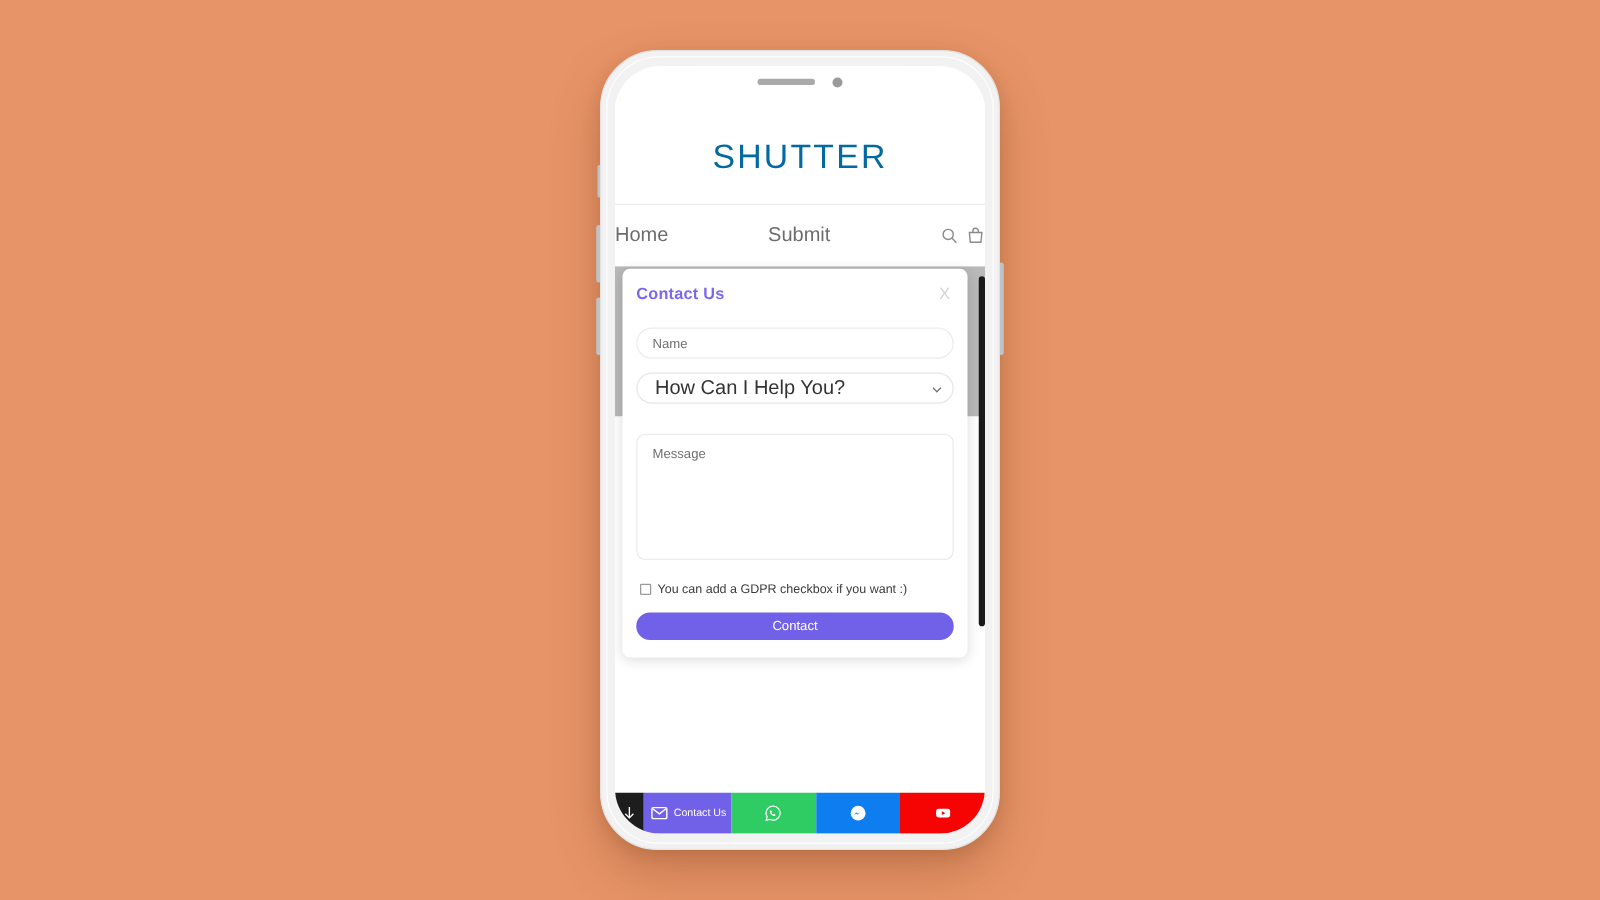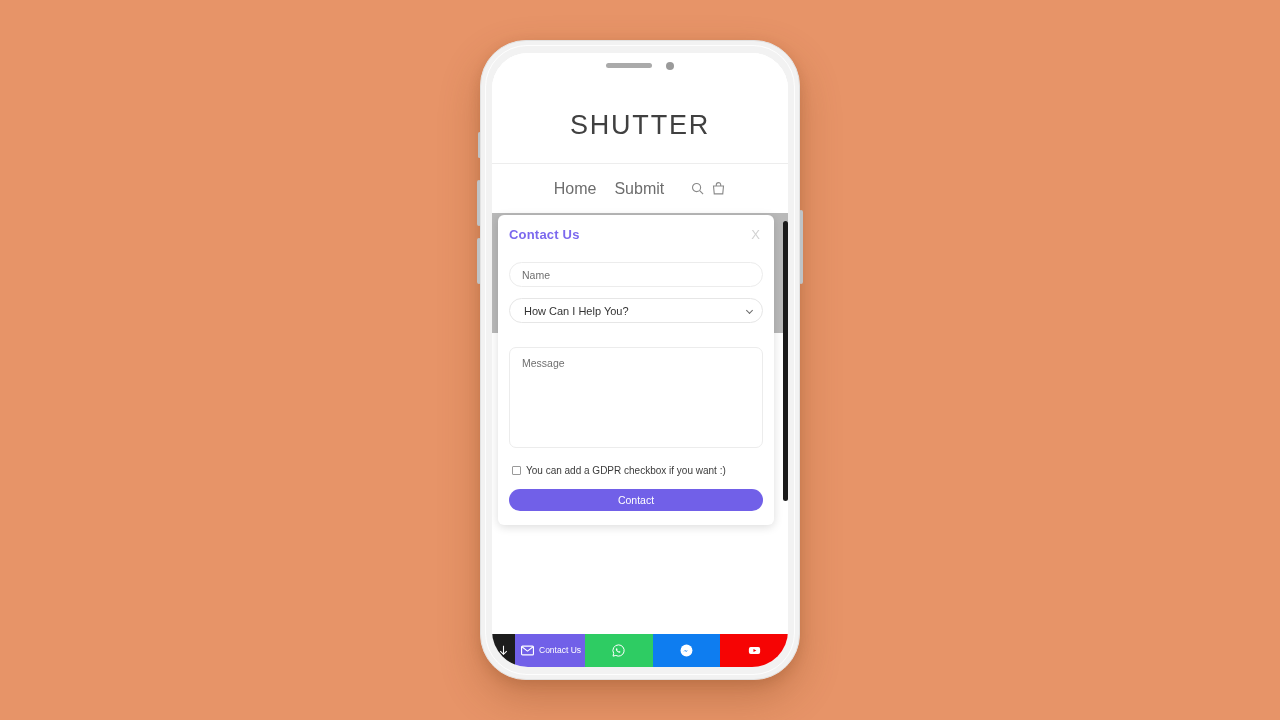--- a/index.html
+++ b/index.html
@@ -60,27 +60,27 @@
 
   
   .site { position: absolute; inset: 0; overflow: hidden; background:#fff; }
 
   .site-header {
     height: 110px; display: flex; align-items: flex-end;
     justify-content: center; padding-bottom: 22px;
     background: #fff;
   }
   .brand {
-    font-size: 27px; letter-spacing: 1.8px; color: #404040;
+    font-size: 27px; letter-spacing: 1.8px; color: #0369a1;
     font-weight: 400;
   }
 
   .site-nav {
     height: 50px; border-top: 1px solid #ededed;
-    display: flex; align-items: center; justify-content: center;
+    display: flex; align-items: center; justify-content: space-between;
     gap: 18px; background: #fff; position: relative;
   }
   .nav-link { font-size: 16px; color: #6d6d6d; }
   .nav-icons { display: flex; align-items: center; gap: 6px; margin-left: 8px; }
   .icn { width: 15px; height: 15px; color: #8a8a8a; display:block; }
 
   .hero-band { height: 120px; background: #b9b9b9; }
 
   
   .modal {
@@ -103,21 +103,21 @@
     font-family: "Liberation Sans", sans-serif;
     background: #fff; outline: none;
   }
   .field::placeholder { color: #6f6f6f; }
 
   .select-wrap { position: relative; margin-top: 11px; }
   .select-field {
     width: 100%; height: 25px;
     border: 1px solid #e6e6e6; border-radius: 30px;
     padding: 0 22px 0 14px;
-    font-size: 11px; color: #333;
+    font-size: 16px; color: #333;
     background: #fff; outline: none;
     font-family: "Liberation Sans", sans-serif;
     appearance: none; -webkit-appearance: none;
     display:flex; align-items:center;
   }
   .chev {
     position: absolute; right: 11px; top: 50%;
     transform: translateY(-60%) rotate(45deg);
     width: 5px; height: 5px;
     border-right: 1.2px solid #6b6b6b; border-bottom: 1.2px solid #6b6b6b;

